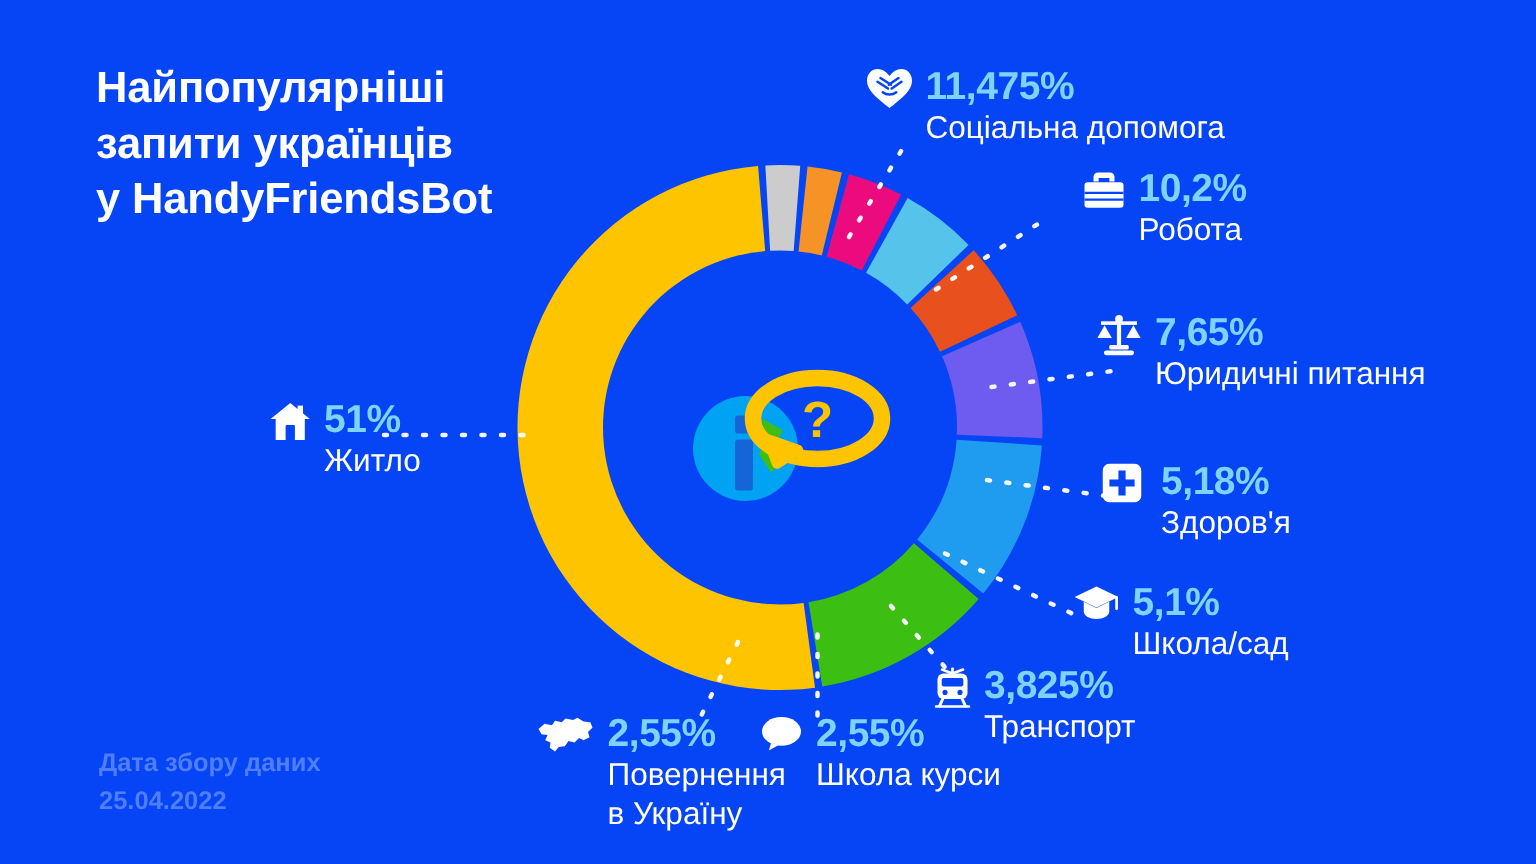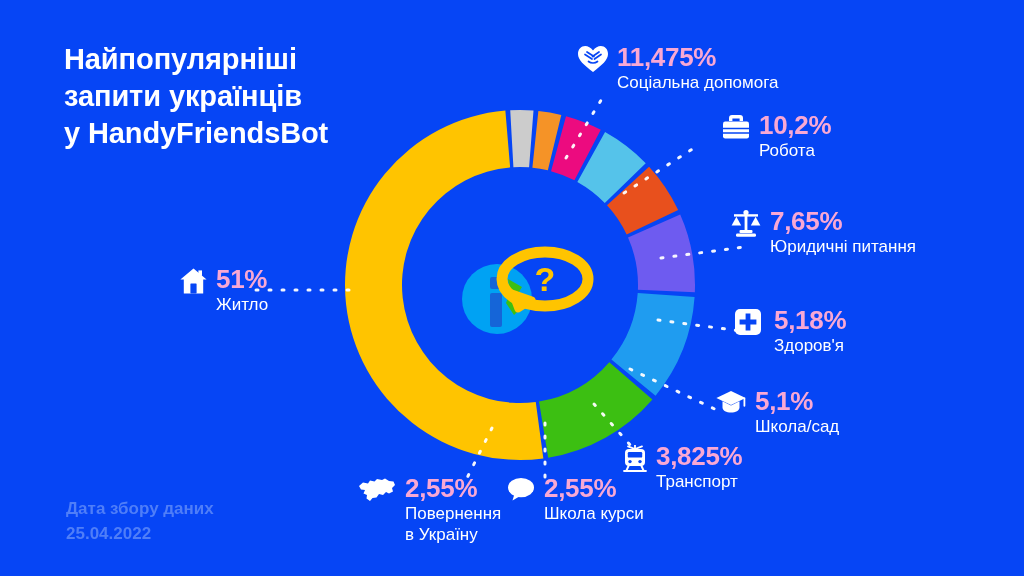--- a/index.html
+++ b/index.html
@@ -35,25 +35,25 @@
   #leaders{position:absolute;inset:0;width:1024px;height:576px;pointer-events:none;}
 
   
   .callout{position:absolute;display:flex;align-items:flex-start;gap:9px;}
   .callout .ico{
     flex:0 0 auto;display:block;color:#ffffff;
     margin-top:2px;
   }
   .callout .txt{display:block;}
   .callout .pct{
-    display:block;color:#f9a8d4;font-weight:700;font-size:26px;
+    display:block;color:#7dd3fc;font-weight:700;font-size:26px;
     line-height:1.05;letter-spacing:-0.3px;white-space:nowrap;
   }
   .callout .name{
-    display:block;color:#ffffff;font-weight:400;font-size:17px;
+    display:block;color:#ffffff;font-weight:400;font-size:21px;
     line-height:1.22;margin-top:2px;white-space:pre-line;
   }
 
   
   #c-social{left:578px;top:44px;}
   #c-job{left:722px;top:112px;}
   #c-legal{left:731px;top:208px;}
   #c-health{left:735px;top:307px;gap:13px;}
   #c-school{left:716px;top:388px;justify-content:space-between;}
   #c-transport{left:623px;top:443px;}

